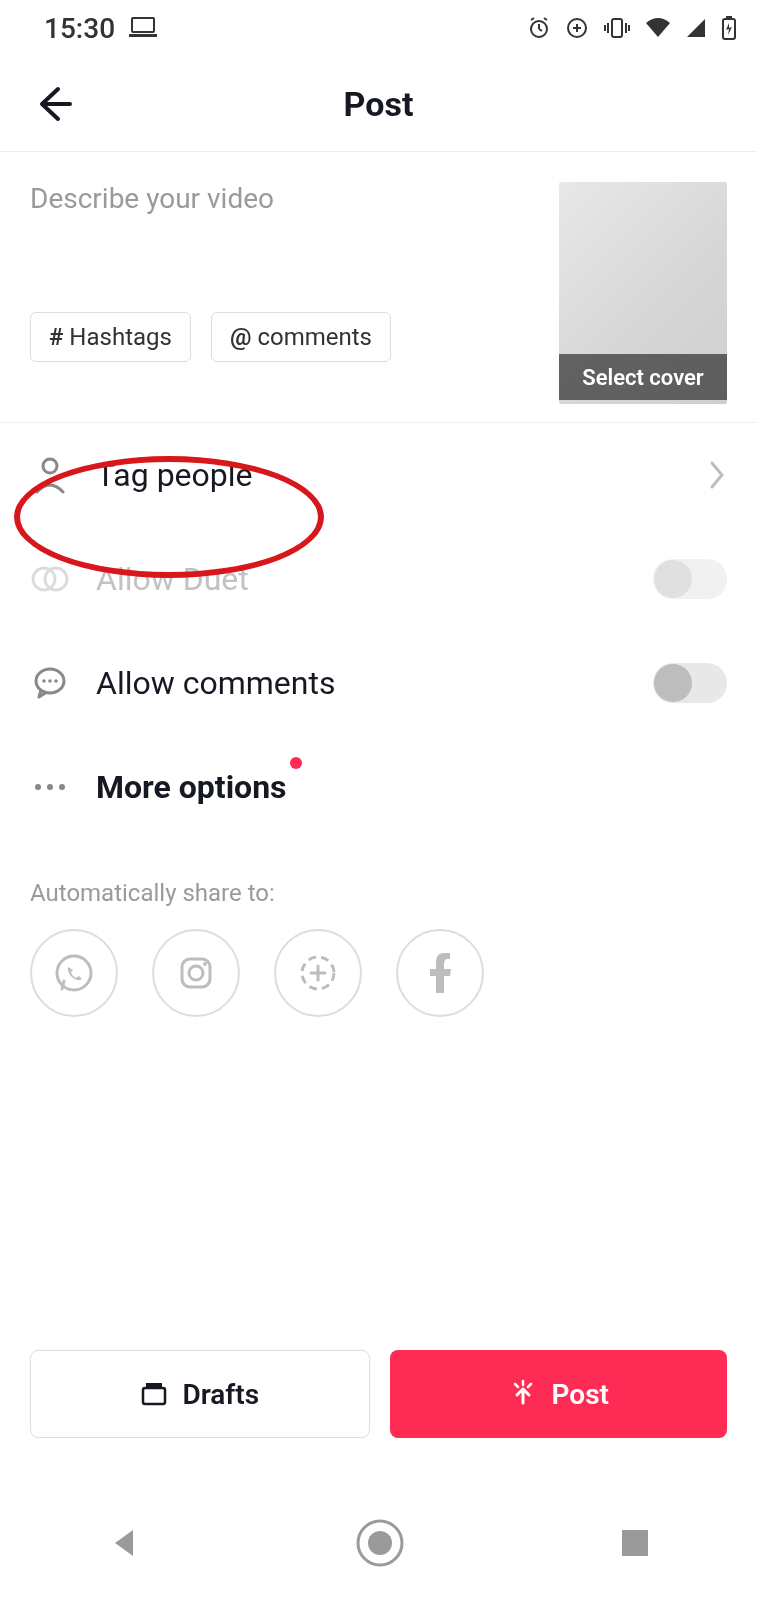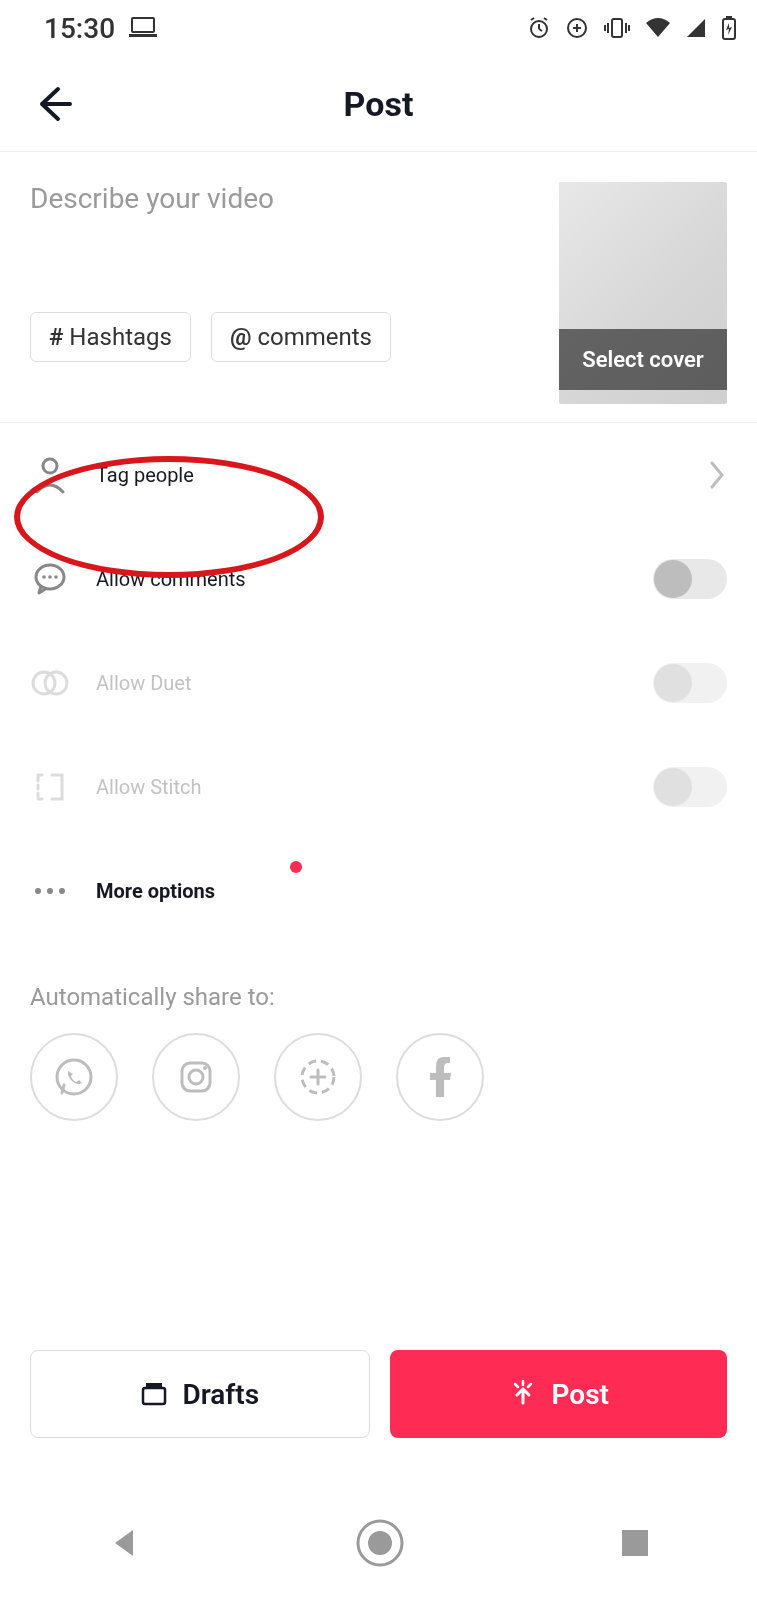--- a/index.html
+++ b/index.html
@@ -79,22 +79,22 @@
   }
   .cover {
     width: 168px;
     height: 222px;
     background: linear-gradient(135deg, #e8e8e8 0%, #d6d6d6 60%, #cfcfcf 100%);
     position: relative;
     border-radius: 2px;
   }
   .cover .select-cover {
     position: absolute;
-    left:0; right:0; bottom:14px;
-    height: 61px;
+    left:0; right:0; bottom:4px;
+    height: 46px;
     background: rgba(0,0,0,0.55);
     color: #fff;
     font-size: 22px;
     font-weight: 600;
     display:flex;
     align-items:center;
     justify-content:center;
   }
 
   
@@ -106,21 +106,21 @@
     gap: 26px;
     position: relative;
   }
   .row .icon-slot {
     width: 40px;
     display:flex;
     align-items:center;
     justify-content:center;
   }
   .row .label {
-    font-size: 20px;
+    font-size: 32px;
     flex: 1;
   }
   .row.disabled .label, .row.disabled .icon-slot { color: #c2c2c2; }
   .row .value {
     font-size: 26px;
     color: #9a9a9a;
   }
   .chevron {
     width: 20px;
     height: 32px;
@@ -299,63 +299,49 @@
           <path d="M4 36 Q17 22 30 36" fill="none" stroke="#888" stroke-width="3" stroke-linecap="round"></path>
         </svg>
     </div>
     <div class="label">Tag people</div>
     <svg class="chevron" viewBox="0 0 20 32">
         <path d="M5 4 L15 16 L5 28" fill="none" stroke="currentColor" stroke-width="3" stroke-linecap="round"></path>
       </svg>
   </div>
 
 
+  <div class="row disabled">
+    <div class="icon-slot">
+      <svg width="40" height="30" viewBox="0 0 40 30">
+          <circle cx="14" cy="15" r="11" fill="none" stroke="#dcdcdc" stroke-width="3"></circle>
+          <circle cx="26" cy="15" r="11" fill="none" stroke="#dcdcdc" stroke-width="3"></circle>
+        </svg>
+    </div>
+    <div class="label">Allow Duet</div>
+    <div class="toggle off-disabled">
+        <div class="knob"></div>
+      </div>
+  </div>
+
   <div class="row">
     <div class="icon-slot">
       <svg width="34" height="34" viewBox="0 0 34 34">
           <ellipse cx="17" cy="15" rx="14" ry="12" fill="none" stroke="#888" stroke-width="3"></ellipse>
           <path d="M8 24 L6 31 L14 26" fill="none" stroke="#888" stroke-width="3" stroke-linejoin="round"></path>
           <circle cx="11" cy="15" r="1.8" fill="#888"></circle>
           <circle cx="17" cy="15" r="1.8" fill="#888"></circle>
           <circle cx="23" cy="15" r="1.8" fill="#888"></circle>
         </svg>
     </div>
     <div class="label">Allow comments</div>
     <div class="toggle off">
         <div class="knob"></div>
       </div>
   </div>
 
-  <div class="row disabled">
-    <div class="icon-slot">
-      <svg width="40" height="30" viewBox="0 0 40 30">
-          <circle cx="14" cy="15" r="11" fill="none" stroke="#dcdcdc" stroke-width="3"></circle>
-          <circle cx="26" cy="15" r="11" fill="none" stroke="#dcdcdc" stroke-width="3"></circle>
-        </svg>
-    </div>
-    <div class="label">Allow Duet</div>
-    <div class="toggle off-disabled">
-        <div class="knob"></div>
-      </div>
-  </div>
-
-  <div class="row disabled">
-    <div class="icon-slot">
-      <svg width="32" height="32" viewBox="0 0 32 32">
-          <path d="M18 4 L28 4 L28 28 L18 28" fill="none" stroke="#dcdcdc" stroke-width="3" stroke-linecap="round"></path>
-          <line x1="4" y1="4" x2="10" y2="4" stroke="#dcdcdc" stroke-width="3" stroke-dasharray="4 4" stroke-linecap="round"></line>
-          <line x1="4" y1="28" x2="10" y2="28" stroke="#dcdcdc" stroke-width="3" stroke-dasharray="4 4" stroke-linecap="round"></line>
-          <line x1="4" y1="6" x2="4" y2="26" stroke="#dcdcdc" stroke-width="3" stroke-dasharray="4 4" stroke-linecap="round"></line>
-        </svg>
-    </div>
-    <div class="label">Allow Stitch</div>
-    <div class="toggle off-disabled">
-        <div class="knob"></div>
-      </div>
-  </div>
 
   <div class="row">
     <div class="icon-slot">
       <svg width="34" height="10" viewBox="0 0 34 10">
           <circle cx="5" cy="5" r="3" fill="#888"></circle>
           <circle cx="17" cy="5" r="3" fill="#888"></circle>
           <circle cx="29" cy="5" r="3" fill="#888"></circle>
         </svg>
     </div>
     <div class="label" style="position:relative;font-weight:bold;">More options</div>

